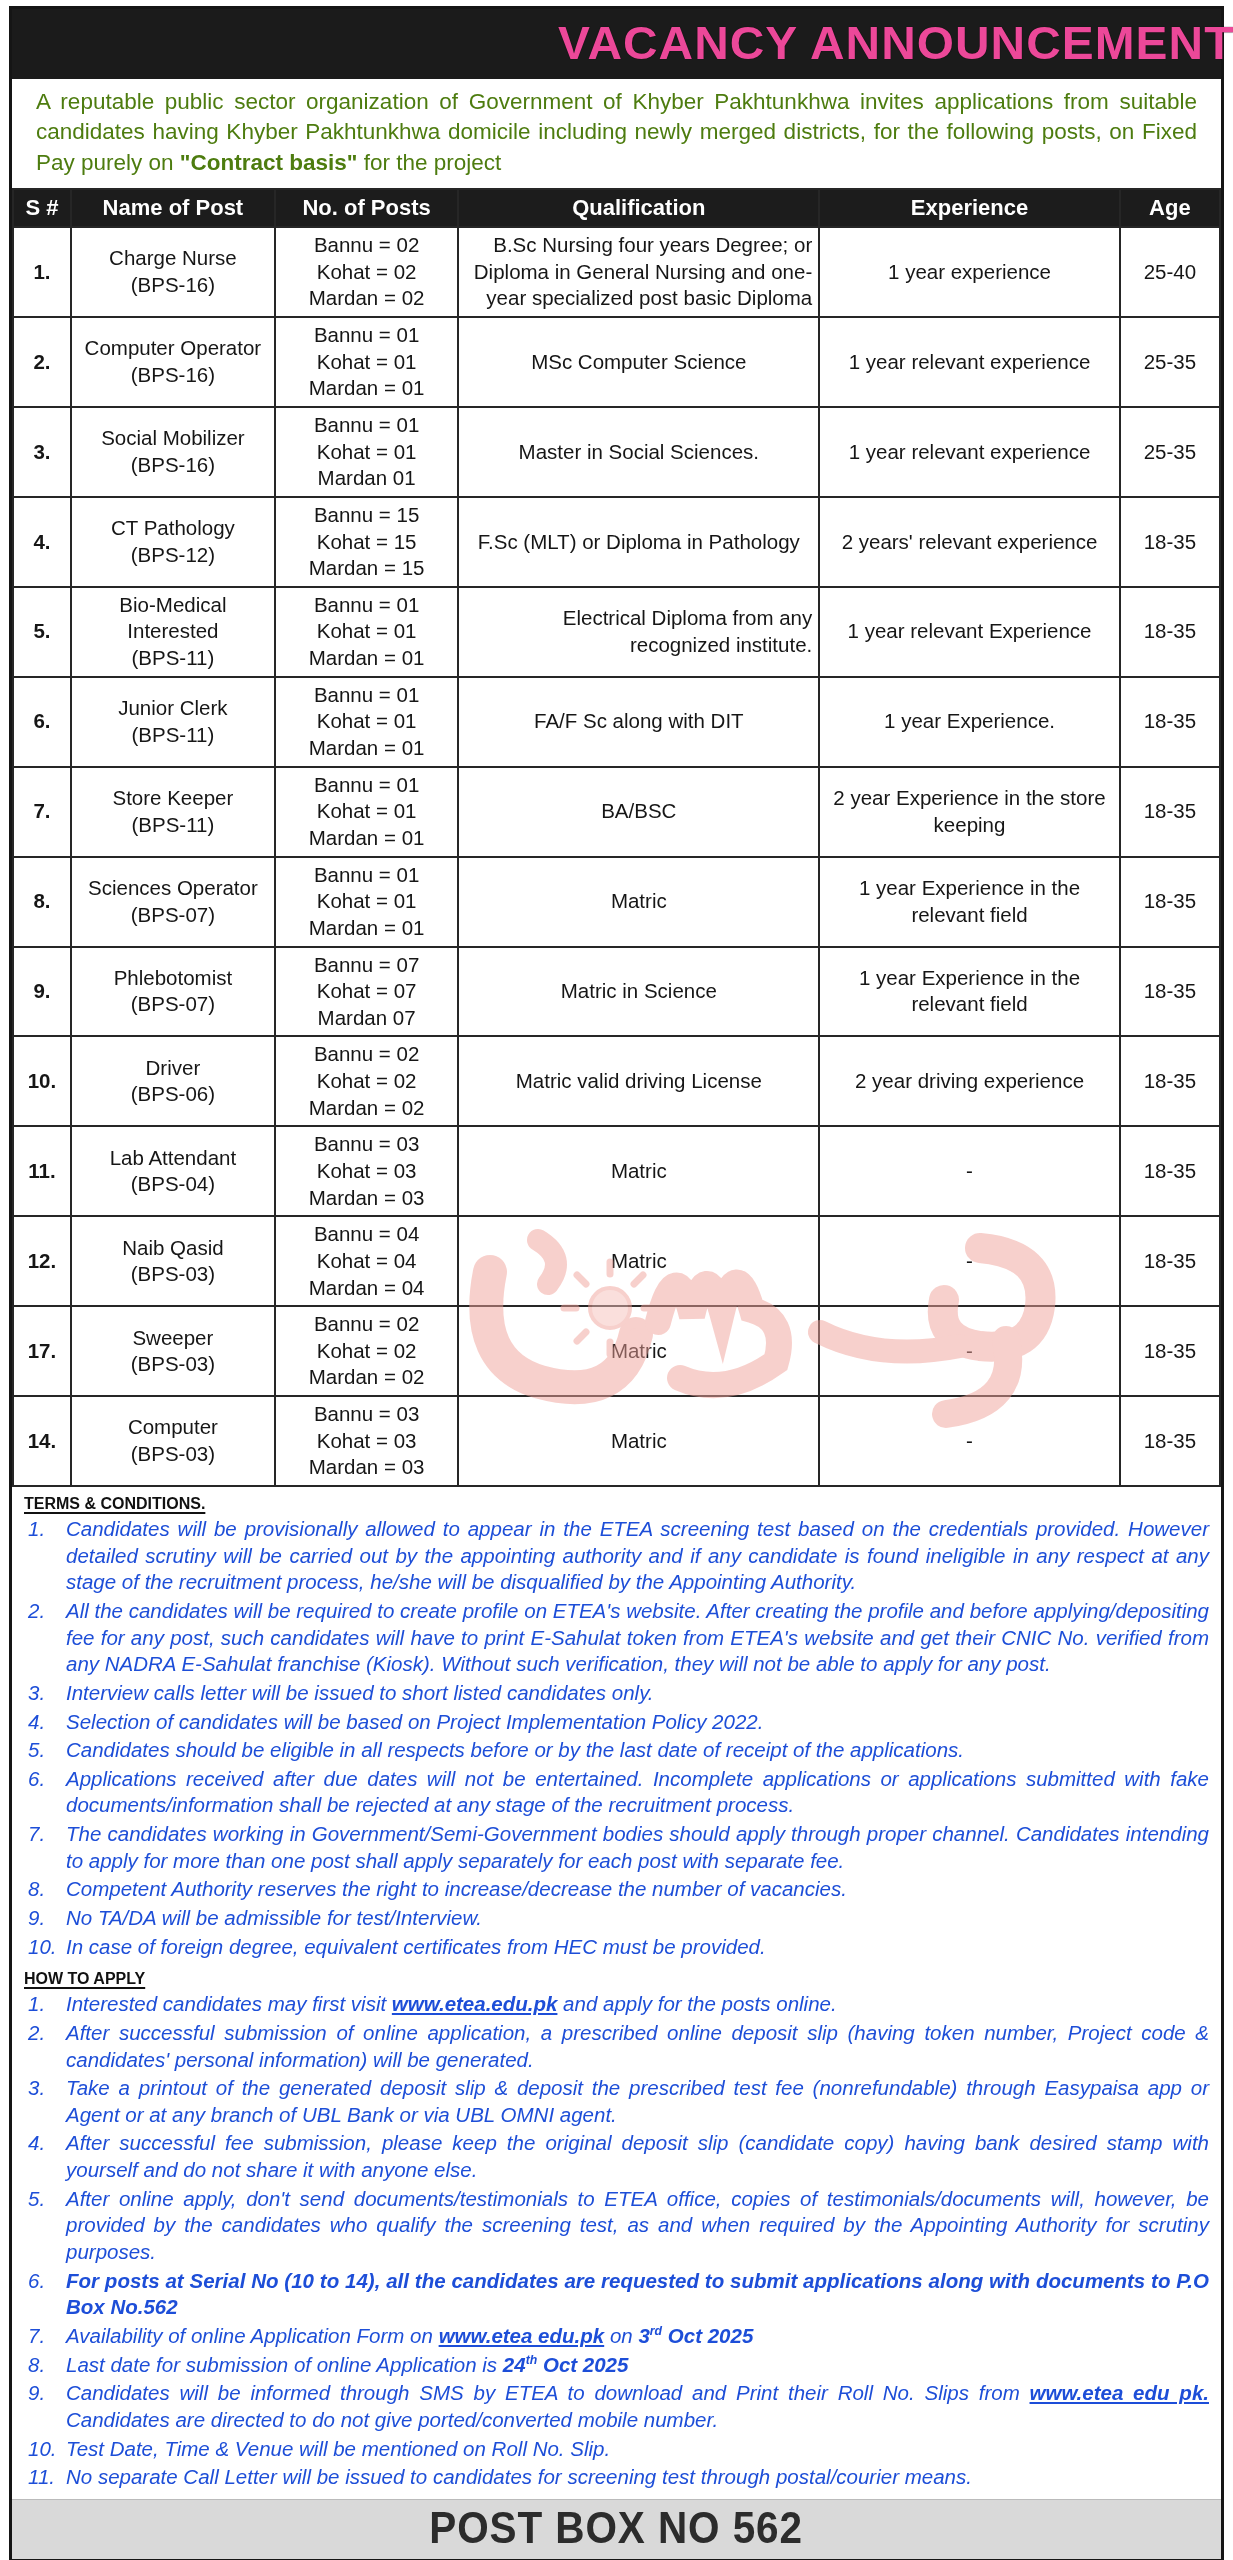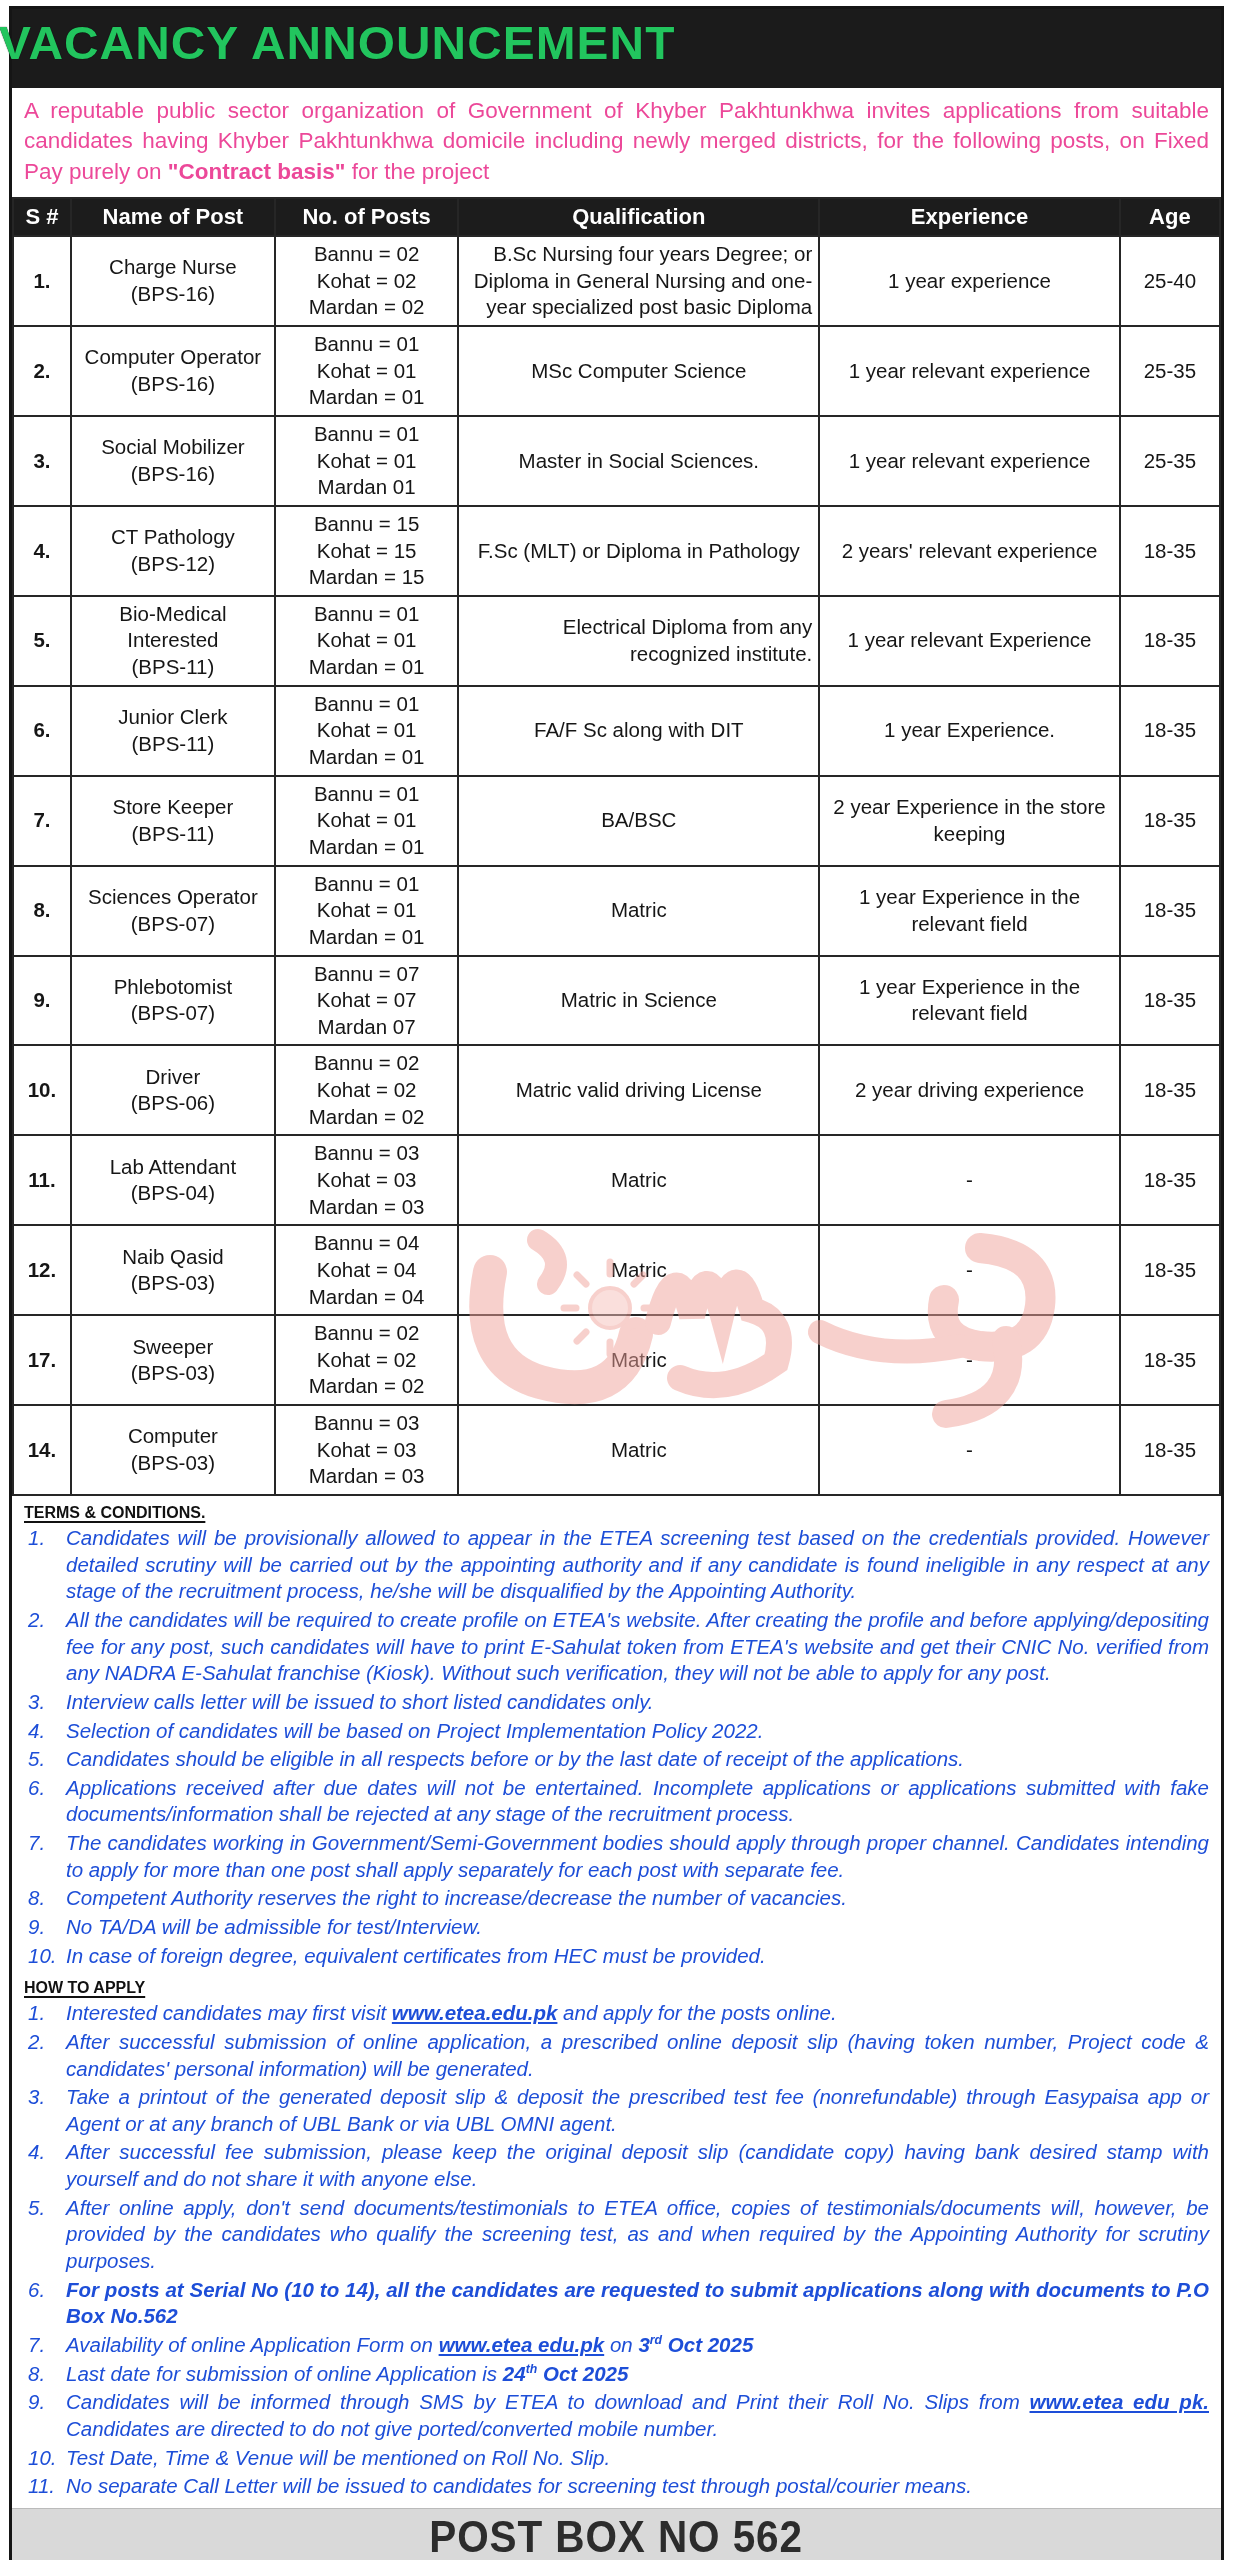--- a/index.html
+++ b/index.html
@@ -10,31 +10,31 @@
     font-family: "Liberation Sans", "DejaVu Sans", sans-serif;
     color: #1b1b1b;
     position: relative;
   }
   .page { width: 1233px; min-height: 2560px; padding: 6px 9px 0; position: relative; }
 
   
   .ad-frame { border: 3px solid #151515; background: #fff; position: relative; }
 
   .title-bar {
-    background: #1b1b1b; color: #22c55e; text-align: left;
-    padding: 7px 0 18px;
+    background: #1b1b1b; color: #ec4899; text-align: right;
+    padding: 7px 0 9px;
   }
   .title-bar .t {
     display:inline-block; font-size: 46px; font-weight: bold; letter-spacing: 1px;
     transform: scaleX(1.04); text-shadow: 0 0 1px #000;
   }
 
   .intro {
-    padding: 8px 12px 10px; font-size: 22.5px; line-height: 1.35;
-    text-align: justify; color: #ec4899; border-radius: 15px;
+    padding: 8px 24px 10px; font-size: 22.5px; line-height: 1.35;
+    text-align: justify; color: #4d7c0f; border-radius: 15px;
   }
 
   
   table.vac { width: 100%; border-collapse: collapse; table-layout: fixed; }
   table.vac th, table.vac td { border: 2px solid #262626; }
   table.vac th {
     background: #1c1c1c; color: #fff; font-size: 22px; font-weight: bold;
     padding: 5px 2px;
   }
   table.vac td {

